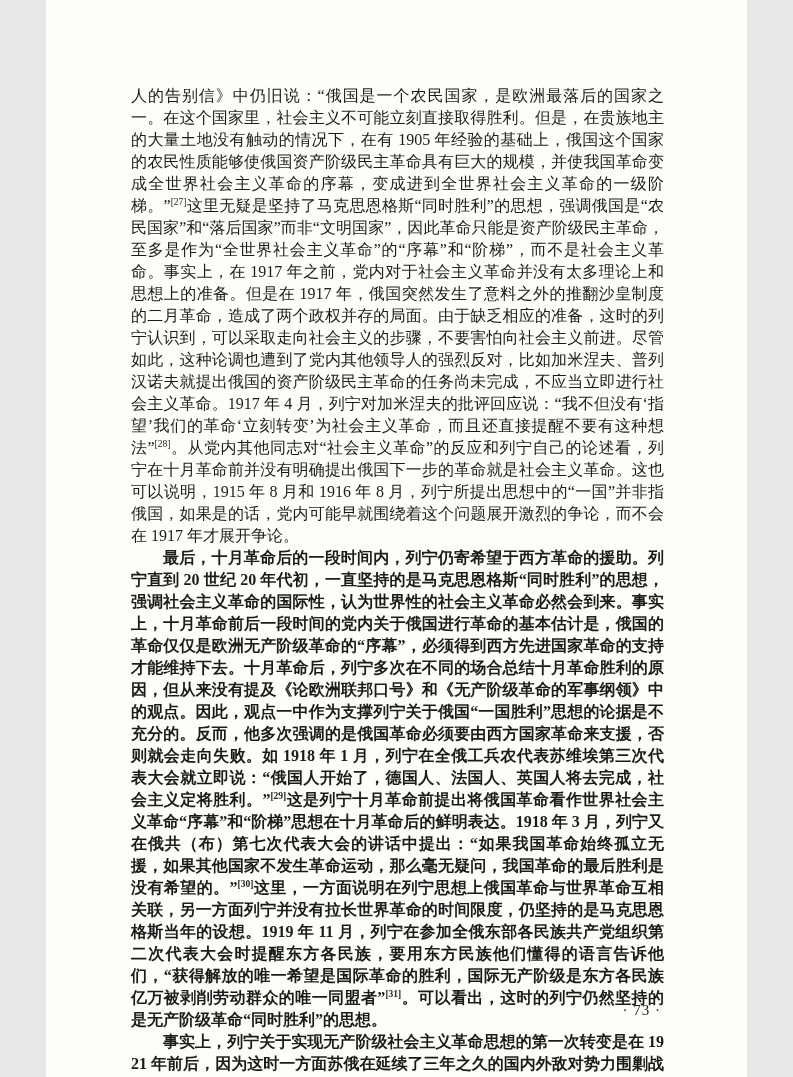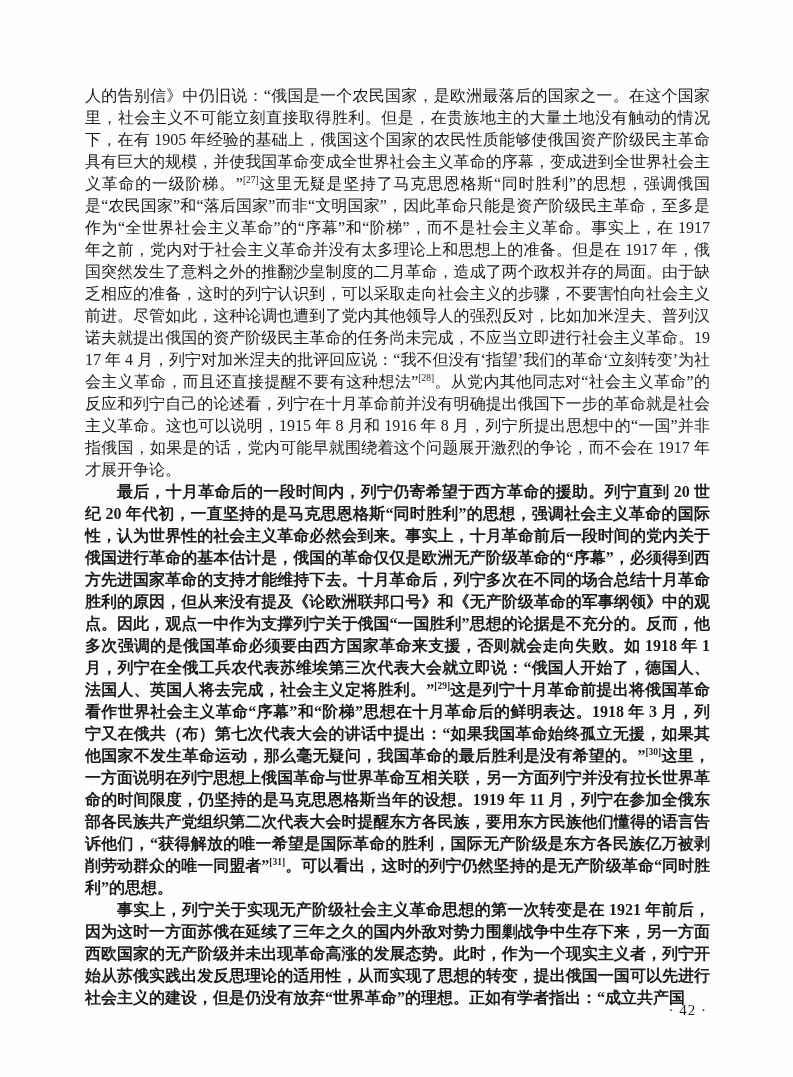--- a/index.html
+++ b/index.html
@@ -2,21 +2,21 @@
 <html><head>
 <meta charset="utf-8">
 <style>
   html, body {
     margin: 0;
     padding: 0;
     background: #e8e8e8;
   }
   .page {
     position: relative;
-    width: 793px;
+    width: 701px;
     height: 1077px;
     margin: 0 auto;
     background: #fdfdfc;
     color: #1b1b1b;
     font-family: "Liberation Serif", "DejaVu Serif", serif;
     box-sizing: border-box;
     padding: 85px 83px 12px 85px;
     overflow: hidden;
   }
   .text-body p.para {
@@ -48,14 +48,14 @@
 </style>
 </head>
 <body>
 
 <div class="page">
   <div class="text-body" id="paragraphs">
       <p class="para"><span>人的告别信》中仍旧说：“俄国是一个农民国家，是欧洲最落后的国家之一。在这个国家里，社会主义不可能立刻直接取得胜利。但是，在贵族地主的大量土地没有触动的情况下，在有 1905 年经验的基础上，俄国这个国家的农民性质能够使俄国资产阶级民主革命具有巨大的规模，并使我国革命变成全世界社会主义革命的序幕，变成进到全世界社会主义革命的一级阶梯。”</span><sup class="fnref">[27]</sup><span>这里无疑是坚持了马克思恩格斯“同时胜利”的思想，强调俄国是“农民国家”和“落后国家”而非“文明国家”，因此革命只能是资产阶级民主革命，至多是作为“全世界社会主义革命”的“序幕”和“阶梯”，而不是社会主义革命。事实上，在 1917 年之前，党内对于社会主义革命并没有太多理论上和思想上的准备。但是在 1917 年，俄国突然发生了意料之外的推翻沙皇制度的二月革命，造成了两个政权并存的局面。由于缺乏相应的准备，这时的列宁认识到，可以采取走向社会主义的步骤，不要害怕向社会主义前进。尽管如此，这种论调也遭到了党内其他领导人的强烈反对，比如加米涅夫、普列汉诺夫就提出俄国的资产阶级民主革命的任务尚未完成，不应当立即进行社会主义革命。1917 年 4 月，列宁对加米涅夫的批评回应说：“我不但没有‘指望’我们的革命‘立刻转变’为社会主义革命，而且还直接提醒不要有这种想法”</span><sup class="fnref">[28]</sup><span>。从党内其他同志对“社会主义革命”的反应和列宁自己的论述看，列宁在十月革命前并没有明确提出俄国下一步的革命就是社会主义革命。这也可以说明，1915 年 8 月和 1916 年 8 月，列宁所提出思想中的“一国”并非指俄国，如果是的话，党内可能早就围绕着这个问题展开激烈的争论，而不会在 1917 年才展开争论。</span></p>
       <p class="para indent"><span>最后，十月革命后的一段时间内，列宁仍寄希望于西方革命的援助。列宁直到 20 世纪 20 年代初，一直坚持的是马克思恩格斯“同时胜利”的思想，强调社会主义革命的国际性，认为世界性的社会主义革命必然会到来。事实上，十月革命前后一段时间的党内关于俄国进行革命的基本估计是，俄国的革命仅仅是欧洲无产阶级革命的“序幕”，必须得到西方先进国家革命的支持才能维持下去。十月革命后，列宁多次在不同的场合总结十月革命胜利的原因，但从来没有提及《论欧洲联邦口号》和《无产阶级革命的军事纲领》中的观点。因此，观点一中作为支撑列宁关于俄国“一国胜利”思想的论据是不充分的。反而，他多次强调的是俄国革命必须要由西方国家革命来支援，否则就会走向失败。如 1918 年 1 月，列宁在全俄工兵农代表苏维埃第三次代表大会就立即说：“俄国人开始了，德国人、法国人、英国人将去完成，社会主义定将胜利。”</span><sup class="fnref">[29]</sup><span>这是列宁十月革命前提出将俄国革命看作世界社会主义革命“序幕”和“阶梯”思想在十月革命后的鲜明表达。1918 年 3 月，列宁又在俄共（布）第七次代表大会的讲话中提出：“如果我国革命始终孤立无援，如果其他国家不发生革命运动，那么毫无疑问，我国革命的最后胜利是没有希望的。”</span><sup class="fnref">[30]</sup><span>这里，一方面说明在列宁思想上俄国革命与世界革命互相关联，另一方面列宁并没有拉长世界革命的时间限度，仍坚持的是马克思恩格斯当年的设想。1919 年 11 月，列宁在参加全俄东部各民族共产党组织第二次代表大会时提醒东方各民族，要用东方民族他们懂得的语言告诉他们，“获得解放的唯一希望是国际革命的胜利，国际无产阶级是东方各民族亿万被剥削劳动群众的唯一同盟者”</span><sup class="fnref">[31]</sup><span>。可以看出，这时的列宁仍然坚持的是无产阶级革命“同时胜利”的思想。</span></p>
       <p class="para indent"><span>事实上，列宁关于实现无产阶级社会主义革命思想的第一次转变是在 1921 年前后，因为这时一方面苏俄在延续了三年之久的国内外敌对势力围剿战争中生存下来，另一方面西欧国家的无产阶级并未出现革命高涨的发展态势。此时，作为一个现实主义者，列宁开始从苏俄实践出发反思理论的适用性，从而实现了思想的转变，提出俄国一国可以先进行社会主义的建设，但是仍没有放弃“世界革命”的理想。正如有学者指出：“成立共产国</span></p>
     </div>
-  <div class="page-number">· 42 ·</div>
+  <div class="page-number">· 73 ·</div>
 </div>
 
 </body></html>

